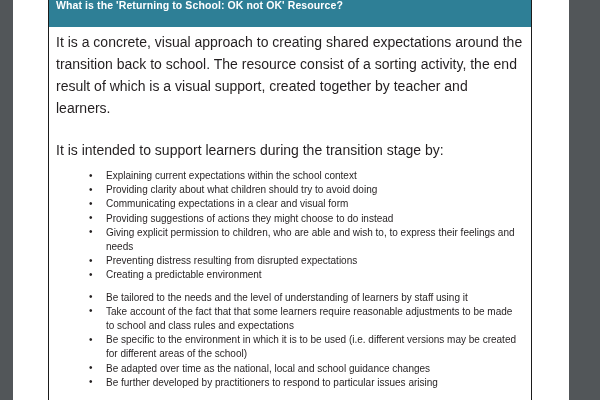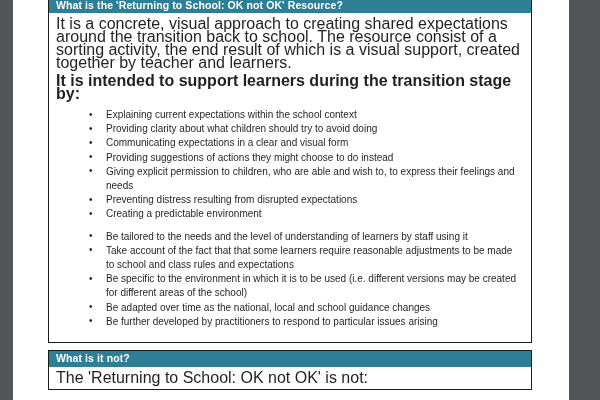--- a/index.html
+++ b/index.html
@@ -65,21 +65,21 @@
   .section.first {
     border-top: none;
   }
 
   .section-header {
     background: #2E7F96;
     color: #ffffff;
     font-weight: bold;
     font-size: 10.5px;
     line-height: 13px;
-    padding: 1px 0 2px 7px;
+    padding: 1px 0 16px 7px;
     letter-spacing: 0.1px;
     white-space: nowrap;
     overflow: hidden;
   }
   .section.first .section-header {
     
     padding-top: 0;
     height: 11px;
     line-height: 10px;
   }
@@ -87,26 +87,25 @@
   .section-body {
     padding: 4px 6px 5px 7px;
     color: #231f20;
     font-size: 10px;
     line-height: 14.2px;
   }
 
   .para {
     margin: 0 0 0 0;
     color: #231f20;
-    font-size: 16px;
-    line-height: 13px;
+    font-size: 14px;
+    line-height: 22px;
   }
   .para.spaced {
-    margin-top: 5px;
-    font-weight: bold;
+    margin-top: 20px;
   }
 
   ul.bullets {
     list-style: none;
     margin: 8px;
     padding: 0;
   }
   ul.bullets li {
     position: relative;
     padding-left: 42px;

